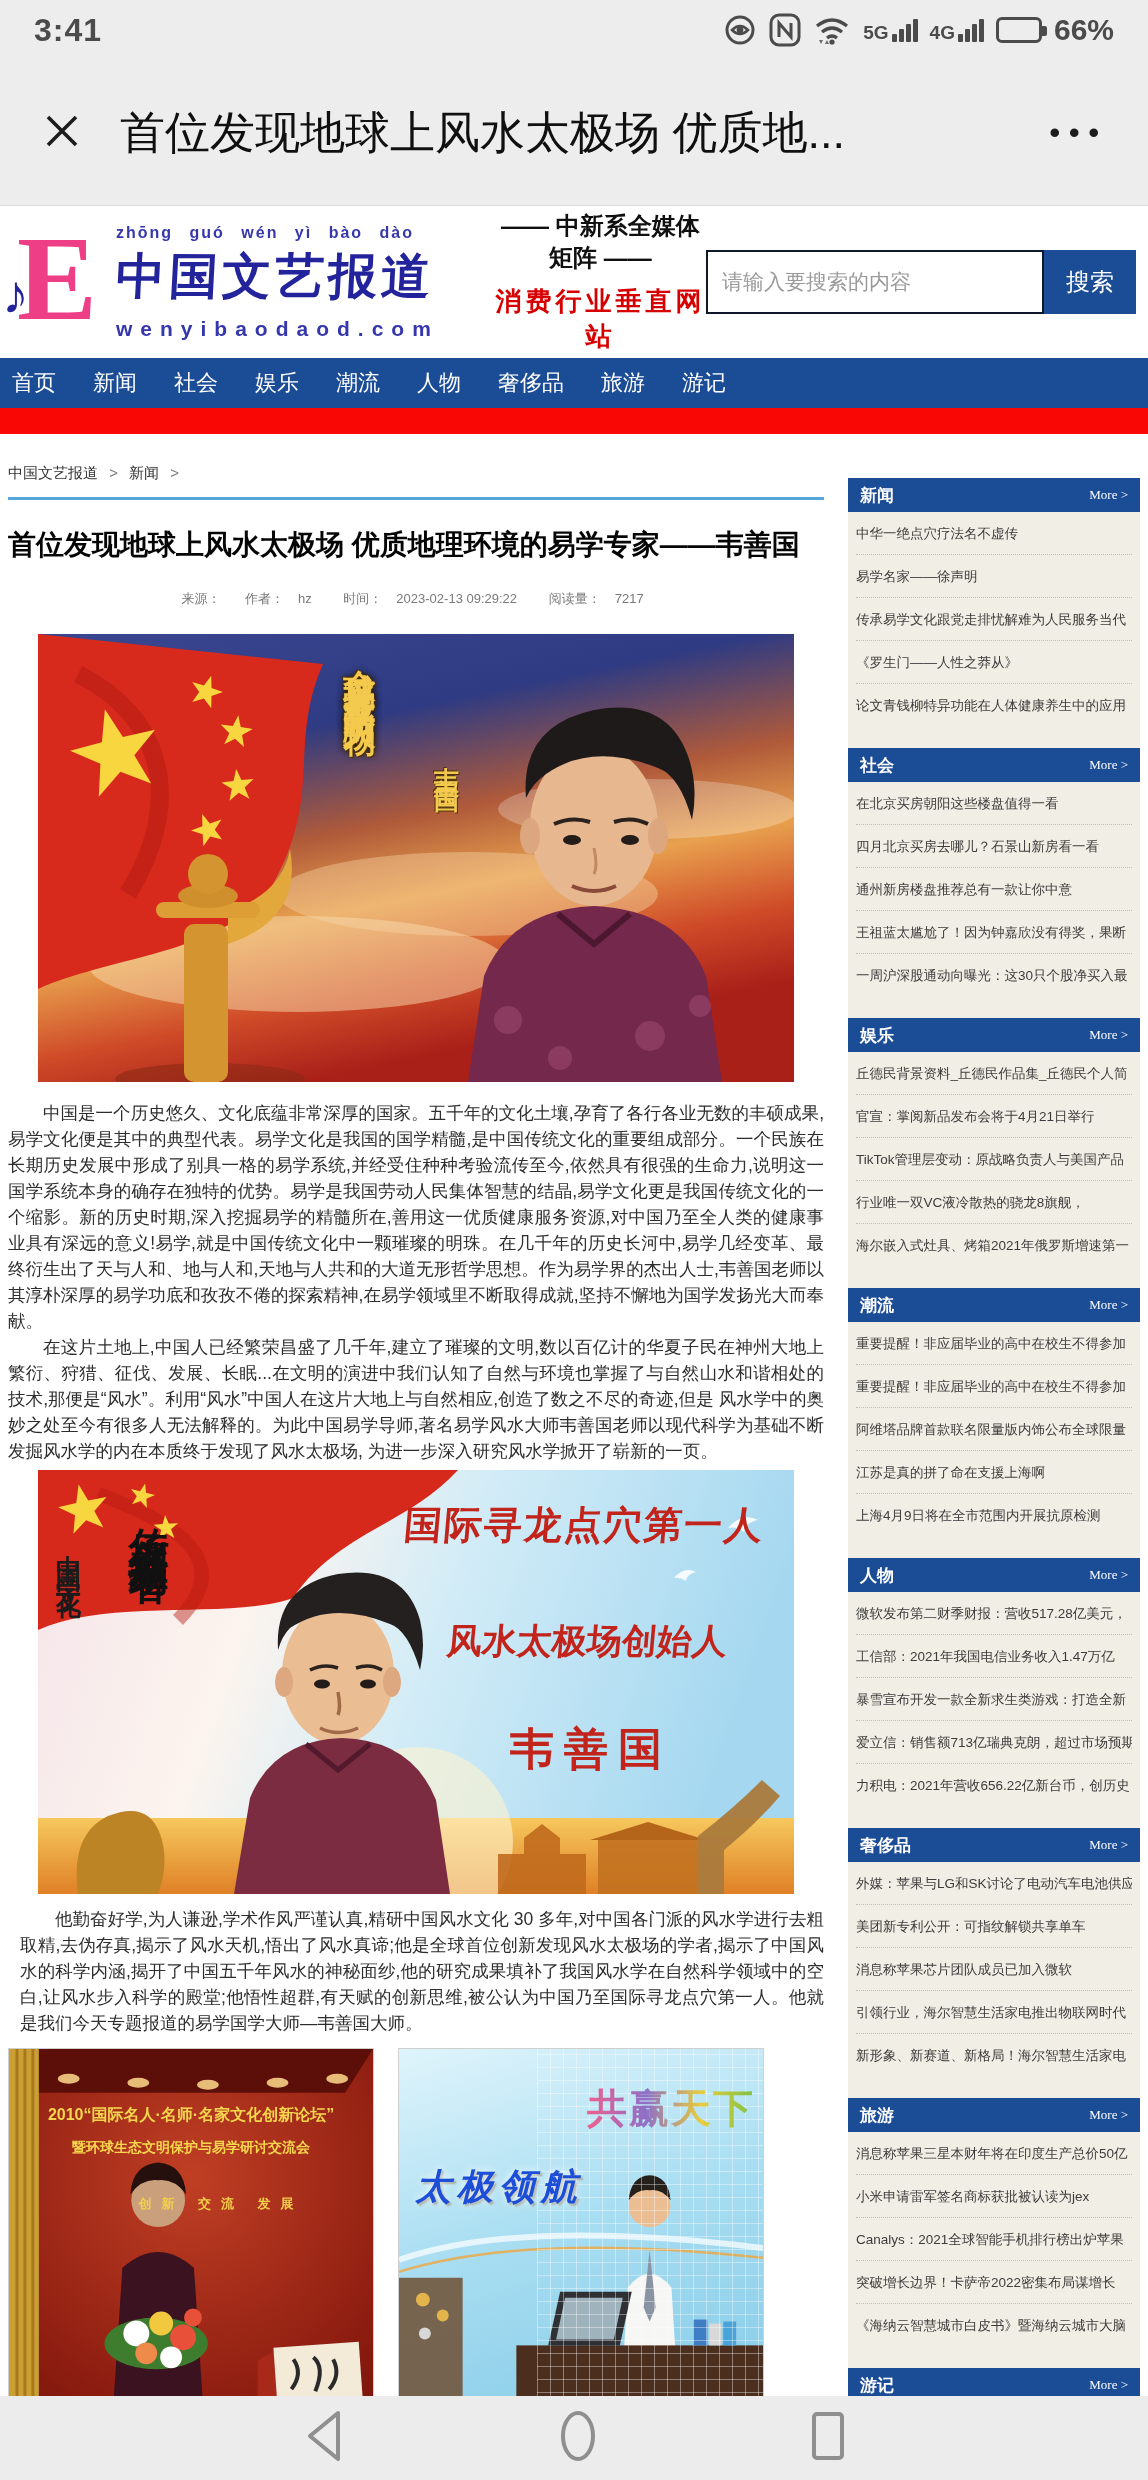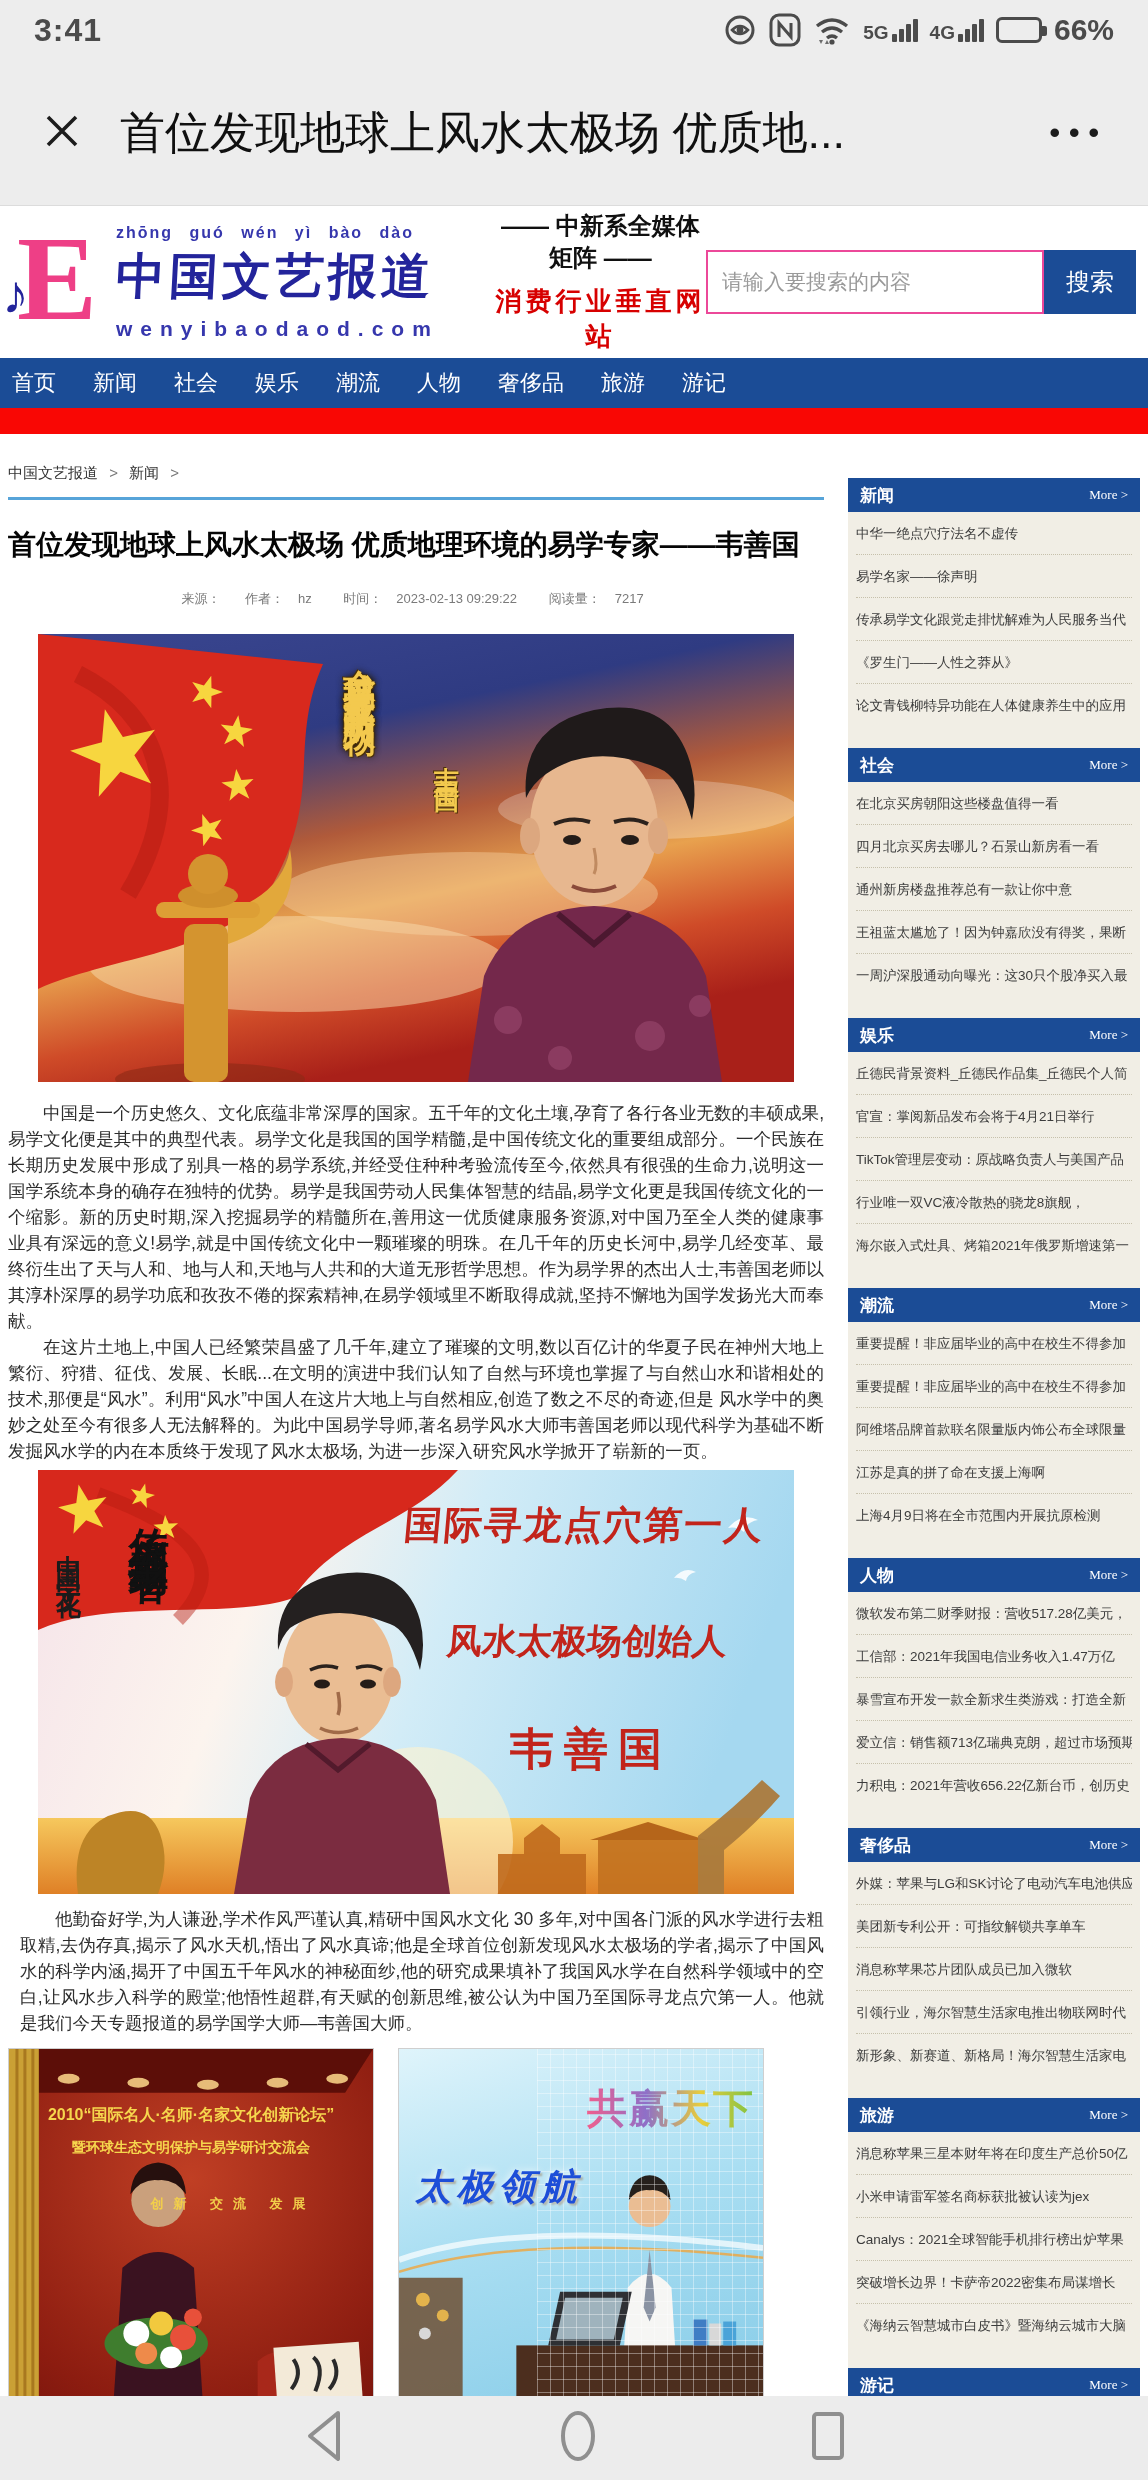--- a/index.html
+++ b/index.html
@@ -28,21 +28,21 @@
   .logo-e .e{font-family:"Liberation Serif",serif;font-size:120px;line-height:116px;font-weight:700;color:#ee3f86;display:block;text-align:center;}
   .logo-e .note{position:absolute;left:-8px;top:42px;font-size:54px;color:#23249b;}
   .logo-text{margin-left:12px;}
   .pinyin{font-size:16px;color:#3637ad;letter-spacing:2px;word-spacing:10px;font-weight:700;}
   .cn-name{font-family:"Liberation Serif",serif;font-size:49px;font-weight:700;color:#23249b;letter-spacing:4px;margin-top:2px;transform:skewX(-3deg);}
   .domain{font-size:21px;color:#3637ad;letter-spacing:8px;margin-top:7px;font-weight:700;}
   .slogan{margin-left:56px;text-align:center;}
   .slogan1{font-size:24px;font-weight:700;color:#101010;}
   .slogan2{font-size:26px;font-weight:700;color:#d70000;letter-spacing:4px;margin-top:10px;}
   .search{margin-left:auto;display:flex;align-items:center;margin-right:2px;}
-  .search input{width:306px;height:60px;border:2px solid #ec4899;font-size:21px;padding:0 14px;color:#444;outline:none;background:#fff;}
+  .search input{width:306px;height:60px;border:2px solid #0f172a;font-size:21px;padding:0 14px;color:#444;outline:none;background:#fff;}
   .search input::placeholder{color:#9a9a9a;}
   .search button{width:92px;height:64px;background:#1b4c96;color:#fff;border:0;font-size:24px;cursor:pointer;}
   
   .nav-bar{height:50px;background:#1b4c96;display:flex;align-items:center;gap:37px;padding:0 12px;}
   .nav-item{color:#fff;font-size:22px;text-decoration:none;cursor:pointer;}
   .red-strip{height:26px;background:#f90704;}
   
   .content{height:1962px;display:flex;padding:0 8px;box-sizing:border-box;overflow:hidden;background:#fff;}
   .main{flex:1;min-width:0;margin-right:24px;}
   .breadcrumb{margin-top:30px;font-size:15px;color:#333;}
@@ -65,21 +65,21 @@
   .img2 .r2{position:absolute;left:366px;top:148px;width:366px;text-align:center;font-family:"Liberation Serif",serif;font-weight:700;font-size:35px;color:#c2241b;transform:skewX(-5deg);}
   .img2 .r3{position:absolute;left:440px;top:250px;width:226px;text-align:center;font-family:"Liberation Serif",serif;font-weight:700;font-size:44px;color:#c2241b;letter-spacing:10px;}
   .article-body{margin-top:18px;font-size:17.5px;line-height:26px;color:#2d2d2d;text-align:justify;}
   .article-body p{margin:0;text-indent:2em;}
   .body2{margin-top:12px;margin-left:12px;}
   .photo-row{display:flex;gap:24px;margin-top:12px;}
   .photo{position:relative;width:366px;height:372px;overflow:hidden;border:1px solid #cfcfcf;box-sizing:border-box;}
   .photo svg{display:block;width:100%;height:100%;}
   .photo .b1{position:absolute;top:56px;left:0;width:100%;text-align:center;color:#f6d64d;font-size:16px;font-weight:700;}
   .photo .b2{position:absolute;top:90px;left:0;width:100%;text-align:center;color:#f6d64d;font-size:14px;font-weight:700;}
-  .photo .b3{position:absolute;top:146px;left:42px;width:100%;text-align:center;color:#f2cf4a;font-size:13px;letter-spacing:10px;font-weight:700;}
+  .photo .b3{position:absolute;top:146px;left:30px;width:100%;text-align:center;color:#f2cf4a;font-size:13px;letter-spacing:10px;font-weight:700;}
   .grid-overlay{position:absolute;right:0;top:0;width:62%;height:100%;background-image:repeating-linear-gradient(0deg,rgba(255,255,255,.38) 0 1px,transparent 1px 13px),repeating-linear-gradient(90deg,rgba(255,255,255,.38) 0 1px,transparent 1px 13px);}
   .photo .w1{position:absolute;right:8px;top:32px;font-size:40px;font-weight:800;letter-spacing:2px;background:linear-gradient(90deg,#ef5f8e,#8e6fc8 35%,#e8cd3c 68%,#7dc242);-webkit-background-clip:text;background-clip:text;color:transparent;font-family:"Liberation Serif",serif;}
   .photo .w2{position:absolute;left:16px;top:114px;font-size:36px;font-weight:800;font-style:italic;letter-spacing:6px;color:#1d4ed8;text-shadow:0 0 8px rgba(255,255,255,.95),2px 2px 2px rgba(120,60,0,.4);font-family:"Liberation Serif",serif;}
   
   .sidebar{width:292px;flex:none;background:#f1eee5;margin-top:44px;box-sizing:border-box;padding-bottom:6px;height:fit-content;}
   .side-section{margin-bottom:22px;}
   .side-head{height:34px;background:#1b4c96;display:flex;align-items:center;padding:0 12px;}
   .side-title{color:#fff;font-size:17px;font-weight:700;}
   .side-more{margin-left:auto;color:#fff;font-size:13px;font-family:"Liberation Serif",serif;text-decoration:none;cursor:pointer;}
   .side-list{list-style:none;margin:0;padding:0 8px;}

